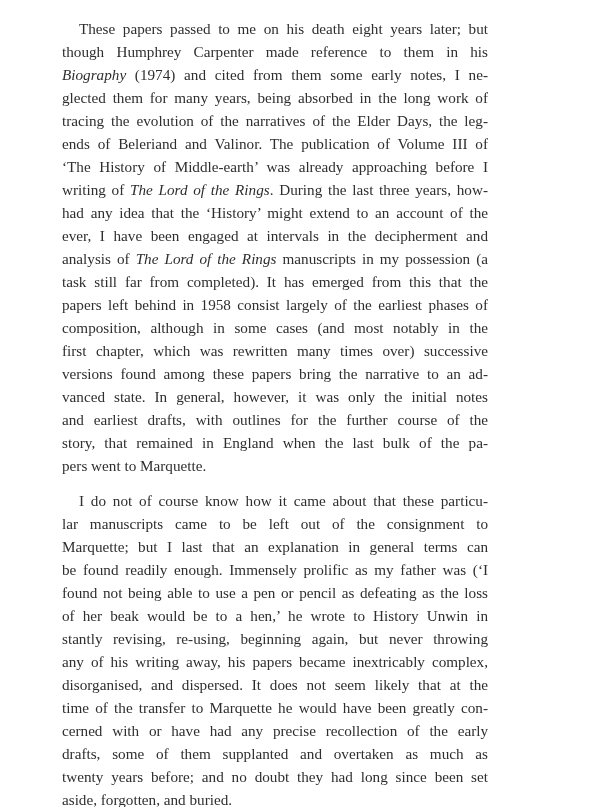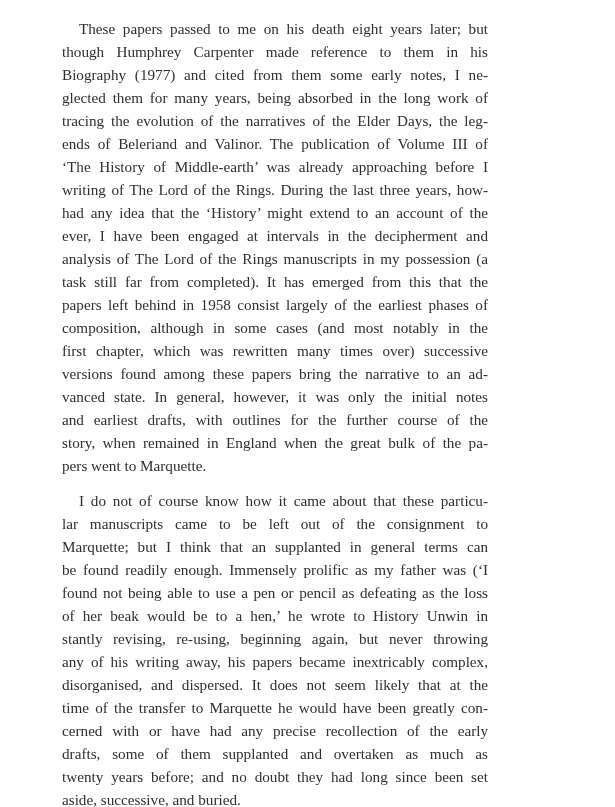--- a/index.html
+++ b/index.html
@@ -33,59 +33,60 @@
   }
   .line.last {
     text-align: right;
     text-align-last: left;
     -moz-text-align-last: left;
   }
   .line.first {
     text-indent: 17px;
   }
   .it {
+    font-style: italic;
   }
 </style>
 </head>
 <body>
 
 <div class="page">
   <div>
       <div class="para">
         <div class="line first"><span>These papers passed to me on his death eight years later; but</span></div>
         <div class="line"><span>though Humphrey Carpenter made reference to them in his</span></div>
-        <div class="line"><span class="it">Biography</span><span> (1977) and cited from them some early notes, I ne-</span></div>
+        <div class="line"><span class="it">Biography</span><span> (1974) and cited from them some early notes, I ne-</span></div>
         <div class="line"><span>glected them for many years, being absorbed in the long work of</span></div>
         <div class="line"><span>tracing the evolution of the narratives of the Elder Days, the leg-</span></div>
         <div class="line"><span>ends of Beleriand and Valinor. The publication of Volume III of</span></div>
         <div class="line"><span>‘The History of Middle-earth’ was already approaching before I</span></div>
         <div class="line"><span>writing of </span><span class="it">The Lord of the Rings</span><span>. During the last three years, how-</span></div>
         <div class="line"><span>had any idea that the ‘History’ might extend to an account of the</span></div>
         <div class="line"><span>ever, I have been engaged at intervals in the decipherment and</span></div>
         <div class="line"><span>analysis of </span><span class="it">The Lord of the Rings</span><span> manuscripts in my possession (a</span></div>
         <div class="line"><span>task still far from completed). It has emerged from this that the</span></div>
         <div class="line"><span>papers left behind in 1958 consist largely of the earliest phases of</span></div>
         <div class="line"><span>composition, although in some cases (and most notably in the</span></div>
         <div class="line"><span>first chapter, which was rewritten many times over) successive</span></div>
         <div class="line"><span>versions found among these papers bring the narrative to an ad-</span></div>
         <div class="line"><span>vanced state. In general, however, it was only the initial notes</span></div>
         <div class="line"><span>and earliest drafts, with outlines for the further course of the</span></div>
-        <div class="line"><span>story, when remained in England when the great bulk of the pa-</span></div>
+        <div class="line"><span>story, that remained in England when the last bulk of the pa-</span></div>
         <div class="line last"><span>pers went to Marquette.</span></div>
       </div>
       <div class="para">
         <div class="line first"><span>I do not of course know how it came about that these particu-</span></div>
         <div class="line"><span>lar manuscripts came to be left out of the consignment to</span></div>
-        <div class="line"><span>Marquette; but I think that an supplanted in general terms can</span></div>
+        <div class="line"><span>Marquette; but I last that an explanation in general terms can</span></div>
         <div class="line"><span>be found readily enough. Immensely prolific as my father was (‘I</span></div>
         <div class="line"><span>found not being able to use a pen or pencil as defeating as the loss</span></div>
         <div class="line"><span>of her beak would be to a hen,’ he wrote to History Unwin in</span></div>
         <div class="line"><span>stantly revising, re-using, beginning again, but never throwing</span></div>
         <div class="line"><span>any of his writing away, his papers became inextricably complex,</span></div>
         <div class="line"><span>disorganised, and dispersed. It does not seem likely that at the</span></div>
         <div class="line"><span>time of the transfer to Marquette he would have been greatly con-</span></div>
         <div class="line"><span>cerned with or have had any precise recollection of the early</span></div>
         <div class="line"><span>drafts, some of them supplanted and overtaken as much as</span></div>
         <div class="line"><span>twenty years before; and no doubt they had long since been set</span></div>
-        <div class="line last"><span>aside, successive, and buried.</span></div>
+        <div class="line last"><span>aside, forgotten, and buried.</span></div>
       </div>
     </div>
 </div>
 
 </body></html>

